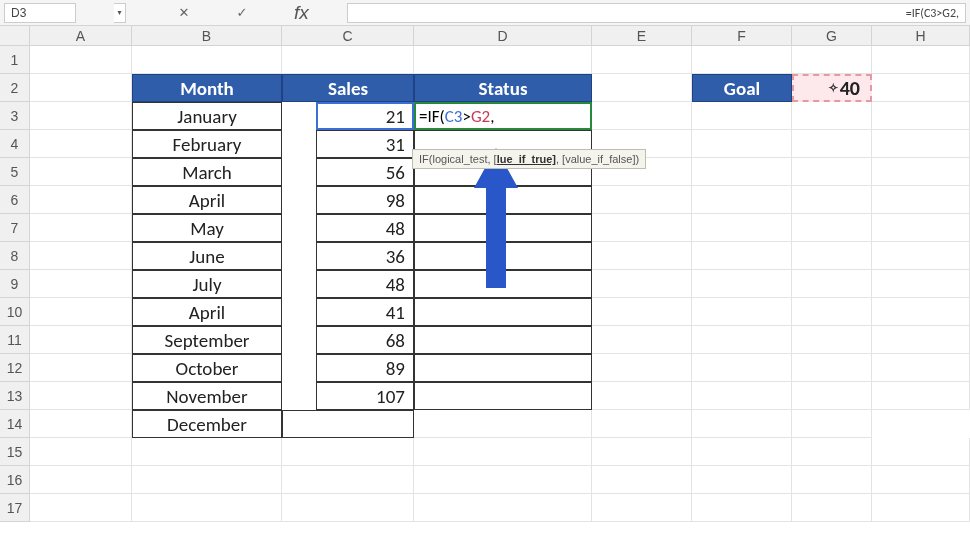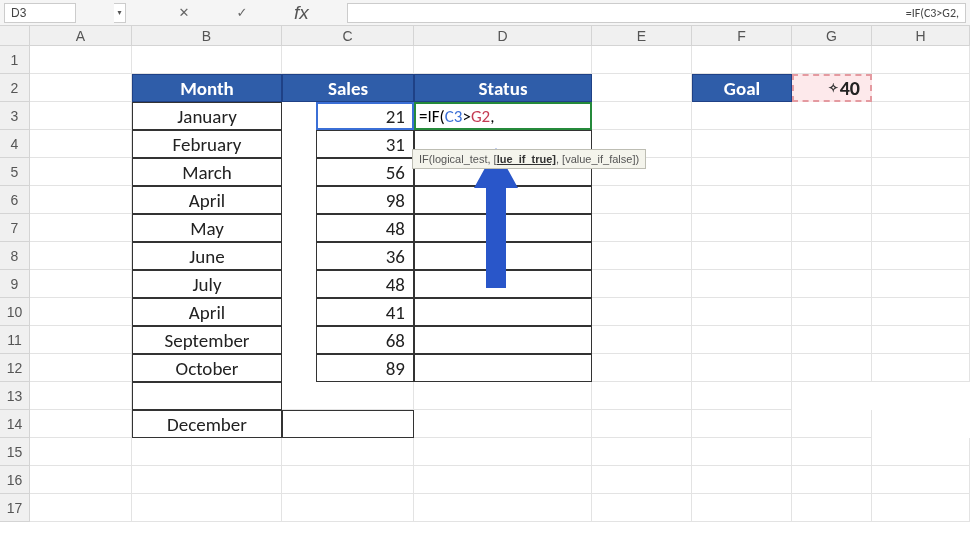--- a/index.html
+++ b/index.html
@@ -357,20 +357,22 @@
       <div class="cell tbl-cell num">89</div>
       <div class="cell tbl-cell status"></div>
       <div class="cell"></div>
         <div class="cell"></div>
         <div class="cell"></div>
         <div class="cell"></div>
     </div>
     <div class="row">
       <div class="row-h">13</div>
       <div class="cell"></div>
+      <div class="cell tbl-cell">November</div>
+      <div class="cell tbl-cell num">107</div>
       <div class="cell tbl-cell status"></div>
       <div class="cell"></div>
         <div class="cell"></div>
         <div class="cell"></div>
         <div class="cell"></div>
     </div>
     <div class="row">
       <div class="row-h">14</div>
       <div class="cell"></div>
       <div class="cell tbl-cell">December</div>

